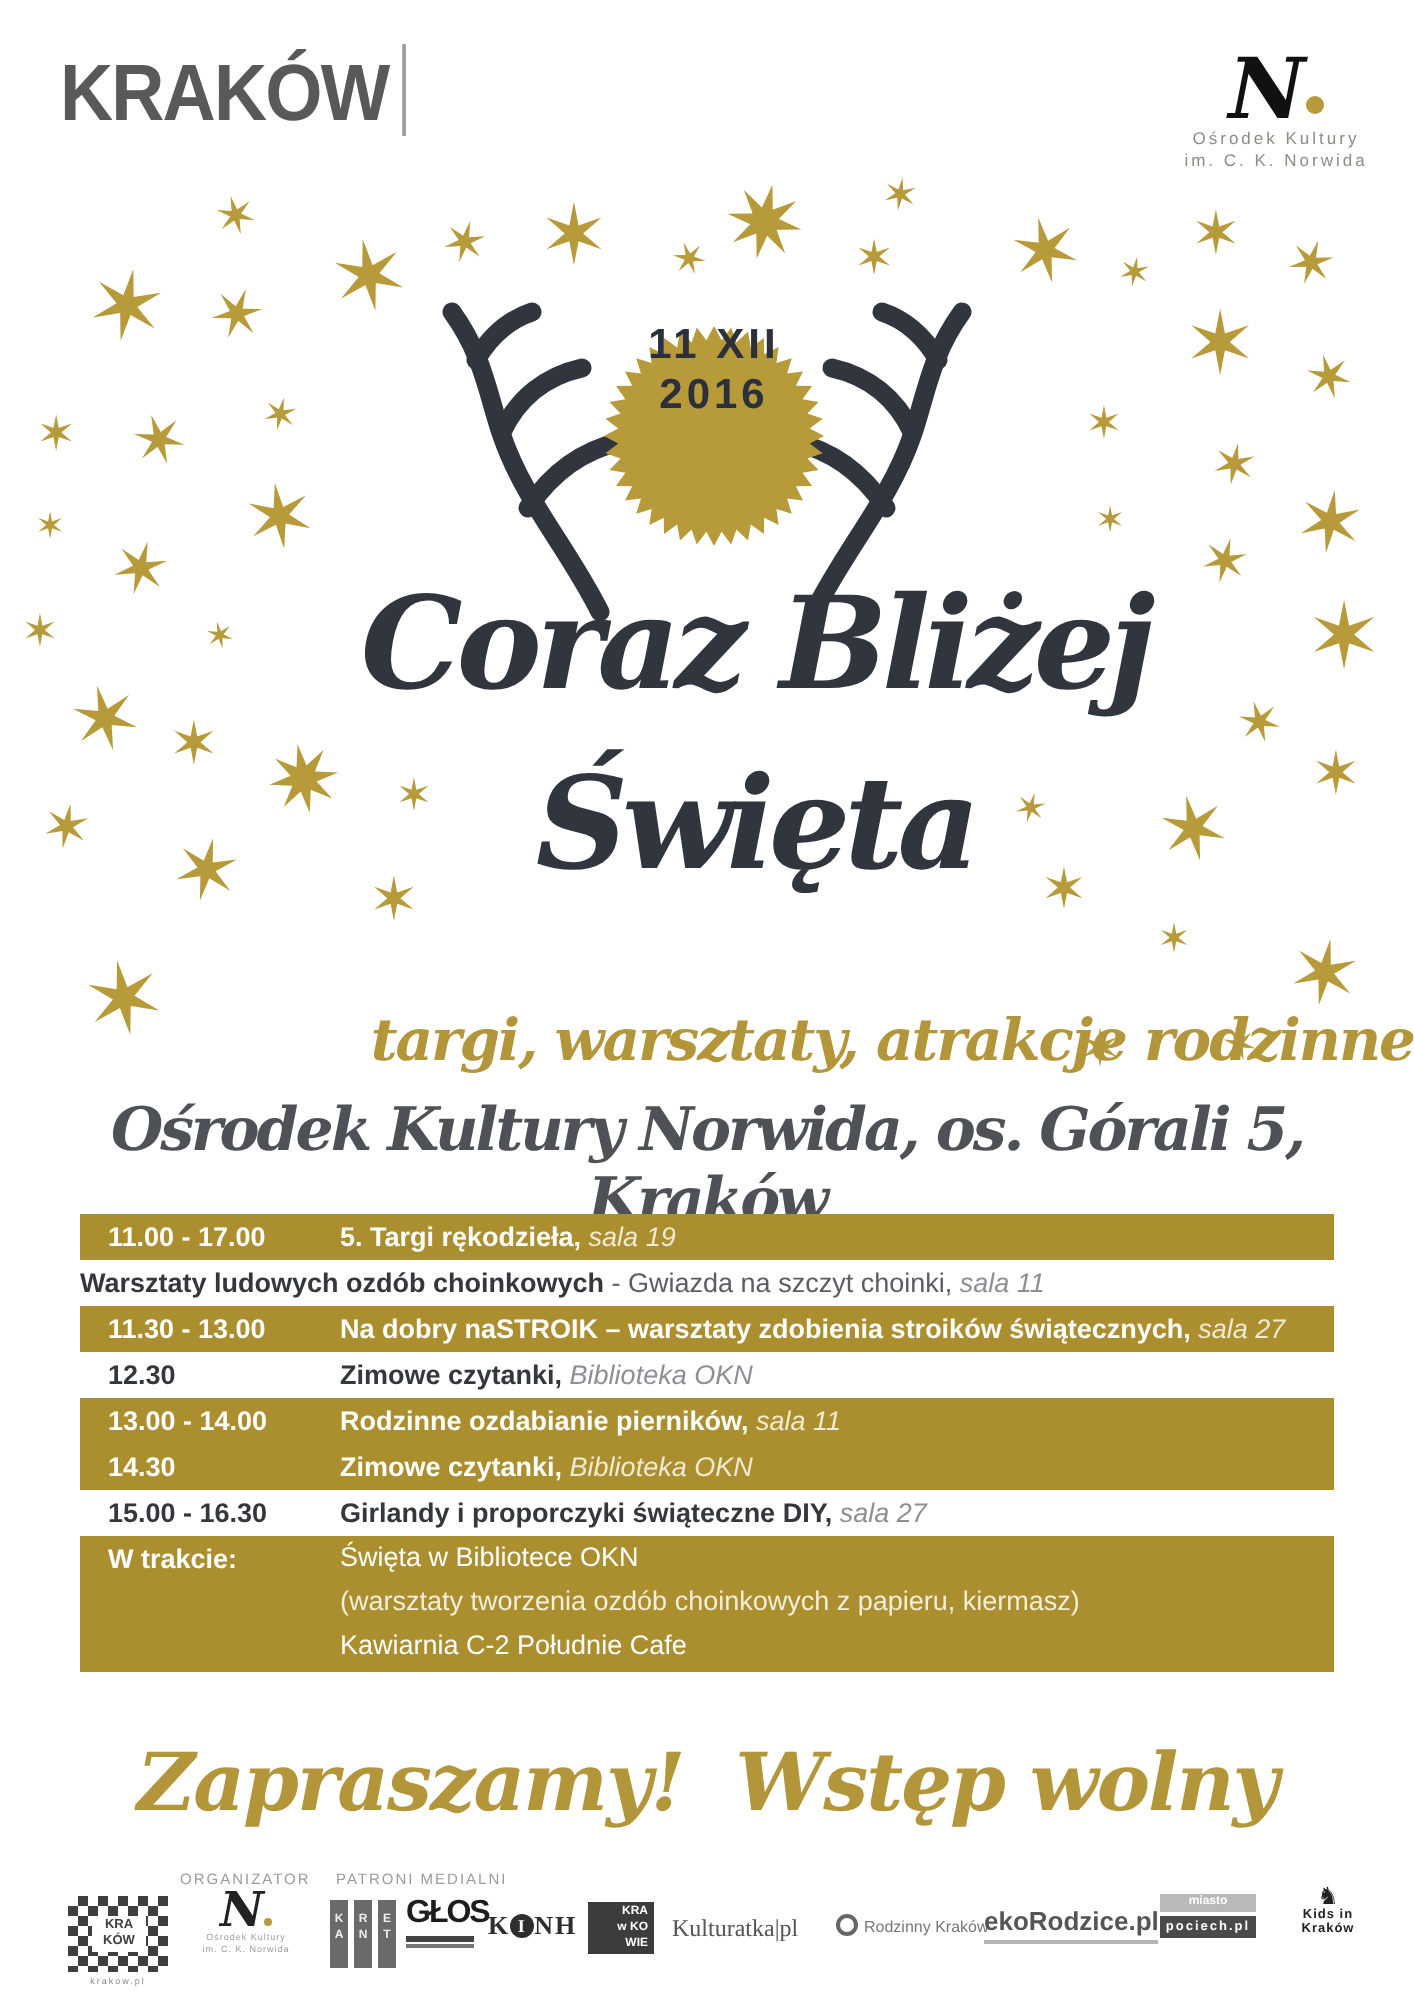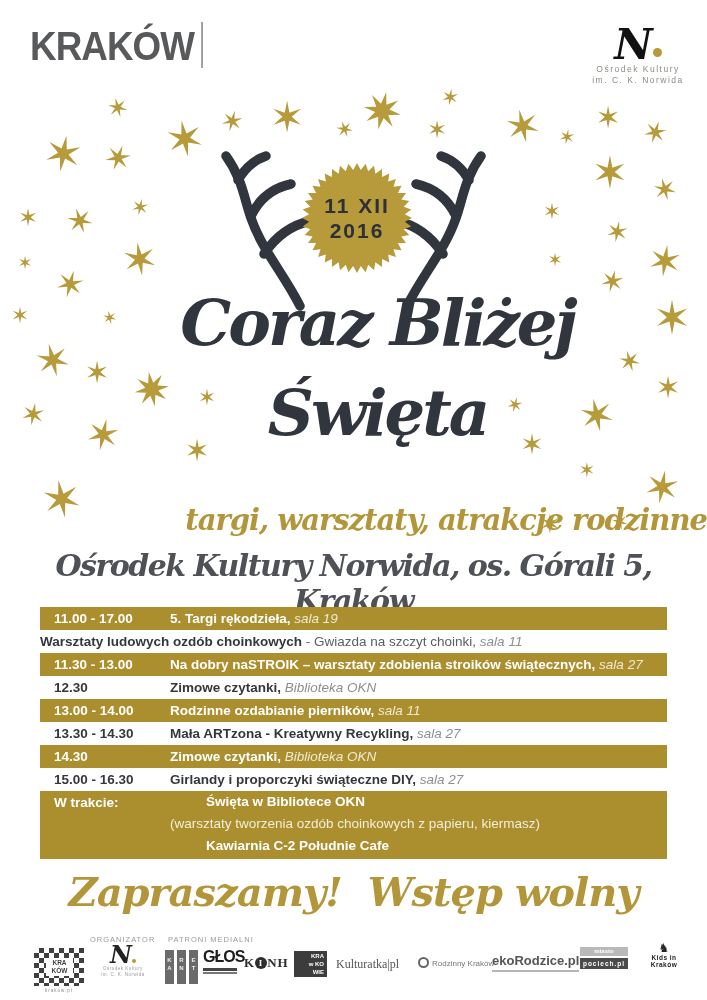--- a/index.html
+++ b/index.html
@@ -21,21 +21,21 @@
   #stars{position:absolute;inset:0;pointer-events:none;}
   .star{position:absolute;color:var(--gold-star);line-height:1;}
   
   .antler{position:absolute;top:142px;}
   .antler.left{left:196px;}
   .antler.right{left:383px;transform:scaleX(-1);}
   .antler path{stroke:var(--navy);stroke-width:9.5;fill:none;stroke-linecap:round;}
   
   .badge{position:absolute;left:299px;top:160px;width:116px;height:116px;}
   .badge svg{position:absolute;inset:0;}
-  .badge .btxt{position:absolute;inset:0;display:flex;flex-direction:column;align-items:center;justify-content:center;
+  .badge .btxt{position:absolute;inset:0;display:flex;flex-direction:column;align-items:center;justify-content:flex-start;
     font:800 21px "Liberation Sans",sans-serif;color:#2b303a;letter-spacing:2px;line-height:25px;}
   
   .title{position:absolute;left:0;right:0;top:278px;margin:0;text-align:center;
     font:italic 700 64px "DejaVu Serif",serif;color:var(--navy);line-height:90px;letter-spacing:-3px;font-weight:700;padding-left:48px;}
   .subtitle{position:absolute;left:0;right:0;top:503px;text-align:right;
     font:italic 700 29px "DejaVu Serif",serif;color:var(--gold);letter-spacing:-1px;}
   .venue{position:absolute;left:0;right:0;top:548px;text-align:center;
     font:italic 700 30px "DejaVu Serif",serif;color:var(--venue);letter-spacing:-1.5px;}
   
   .schedule{position:absolute;left:40px;top:607px;width:627px;font-size:13.5px;}
@@ -44,21 +44,21 @@
   .srow.plain{background:#ffffff;color:#34373c;}
   .srow .time{flex:0 0 116px;padding-left:14px;font-weight:700;}
   .srow .cell{flex:1;padding-right:6px;}
   .srow .b{font-weight:700;}
   .srow.plain .rg{color:#5a5d63;}
   .srow .it{font-style:italic;font-weight:400;}
   .srow.gold .it{color:#f0ead2;}
   .srow.plain .it{color:#8c8f94;}
   .srow.multi{padding:0 0 2px 0;}
   .srow.multi .cell .ln{line-height:22px;}
-  .srow.multi .ln.b{font-weight:700;margin-left:36px;}
+  .srow.multi .ln.b{font-weight:400;}
   .srow.multi .ln.r{color:#f3eed9;font-weight:400;}
   
   .closing{position:absolute;left:0;right:0;top:868px;text-align:center;white-space:pre-wrap;
     font:italic 700 40px "DejaVu Serif",serif;color:var(--gold);letter-spacing:-1px;}
   
   .footer{position:absolute;left:0;top:930px;width:601px;height:70px;}
   .flbl{position:absolute;top:5px;font-size:7.5px;color:#9b9b9b;letter-spacing:1px;}
   .flbl.org{left:90px;} .flbl.pat{left:168px;}
   .mosaic{position:absolute;left:34px;top:18px;width:50px;height:38px;
     background:repeating-conic-gradient(#3f3f3f 0% 25%, #ffffff 0% 50%) 0 0/10px 10px;}
@@ -197,24 +197,20 @@
         <span class="cell"><span class="b">Na dobry naSTROIK – warsztaty zdobienia stroików świątecznych,</span><span class="it"> sala 27</span></span>
       </div>
       <div class="srow plain">
         <span class="time">12.30</span>
         <span class="cell"><span class="b">Zimowe czytanki,</span><span class="it"> Biblioteka OKN</span></span>
       </div>
       <div class="srow gold">
         <span class="time">13.00 - 14.00</span>
         <span class="cell"><span class="b">Rodzinne ozdabianie pierników,</span><span class="it"> sala 11</span></span>
       </div>
-      <div class="srow plain">
-        <span class="time">13.30 - 14.30</span>
-        <span class="cell"><span class="b">Mała ARTzona - Kreatywny Recykling,</span><span class="it"> sala 27</span></span>
-      </div>
       <div class="srow gold">
         <span class="time">14.30</span>
         <span class="cell"><span class="b">Zimowe czytanki,</span><span class="it"> Biblioteka OKN</span></span>
       </div>
       <div class="srow plain">
         <span class="time">15.00 - 16.30</span>
         <span class="cell"><span class="b">Girlandy i proporczyki świąteczne DIY,</span><span class="it"> sala 27</span></span>
       </div>
       <div class="srow gold multi">
         <span class="time">W trakcie:</span>

